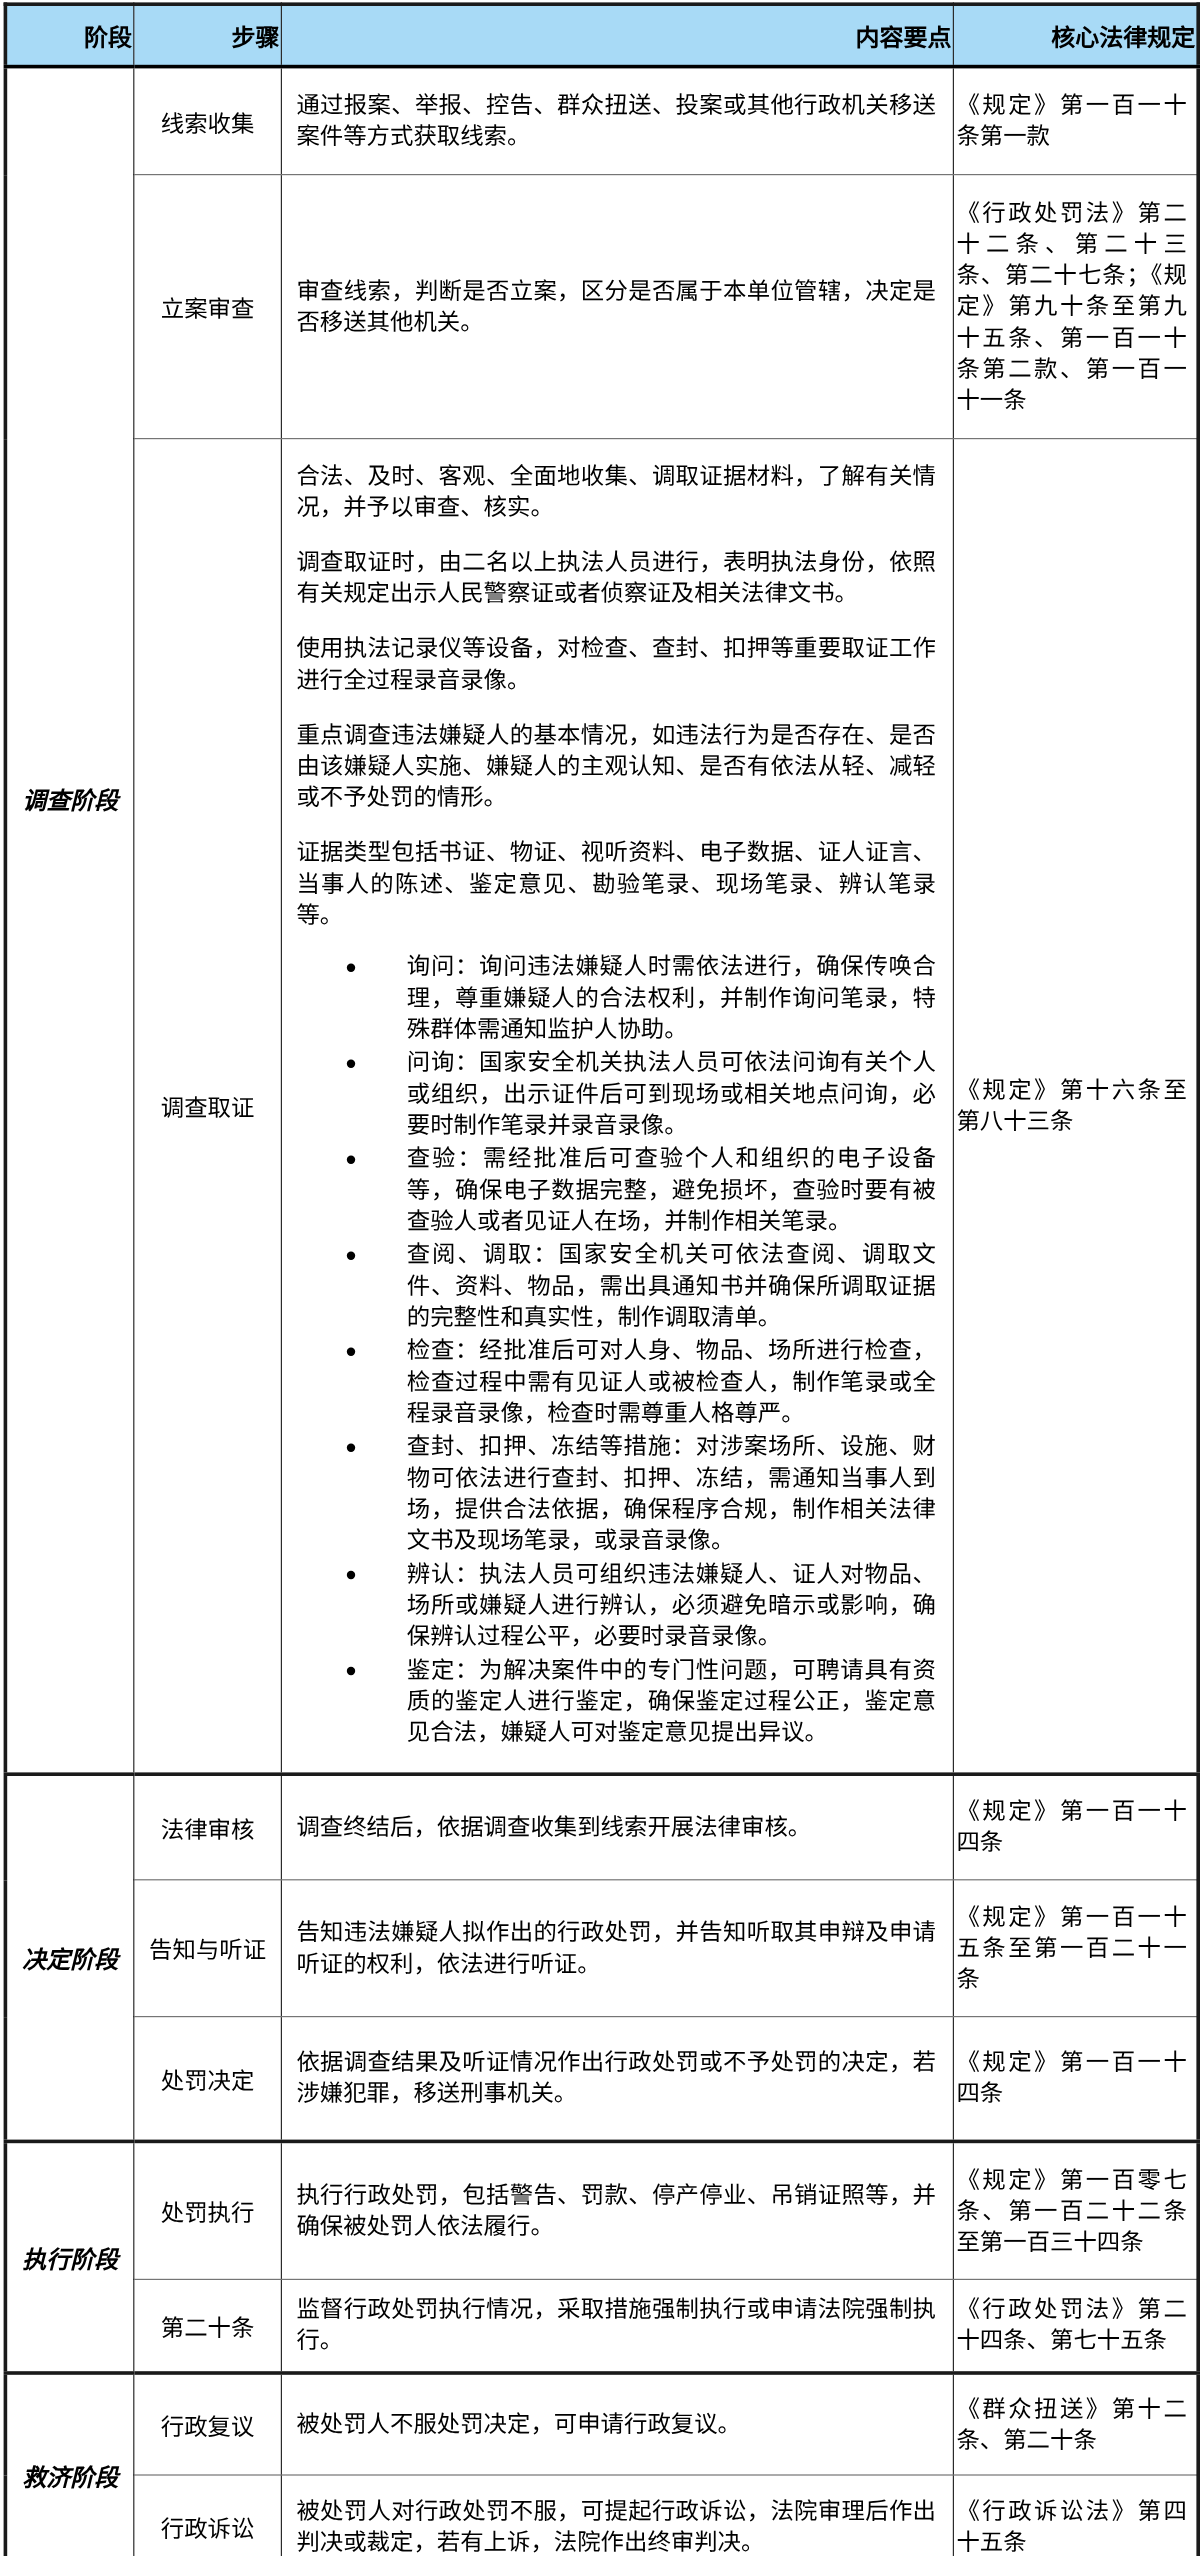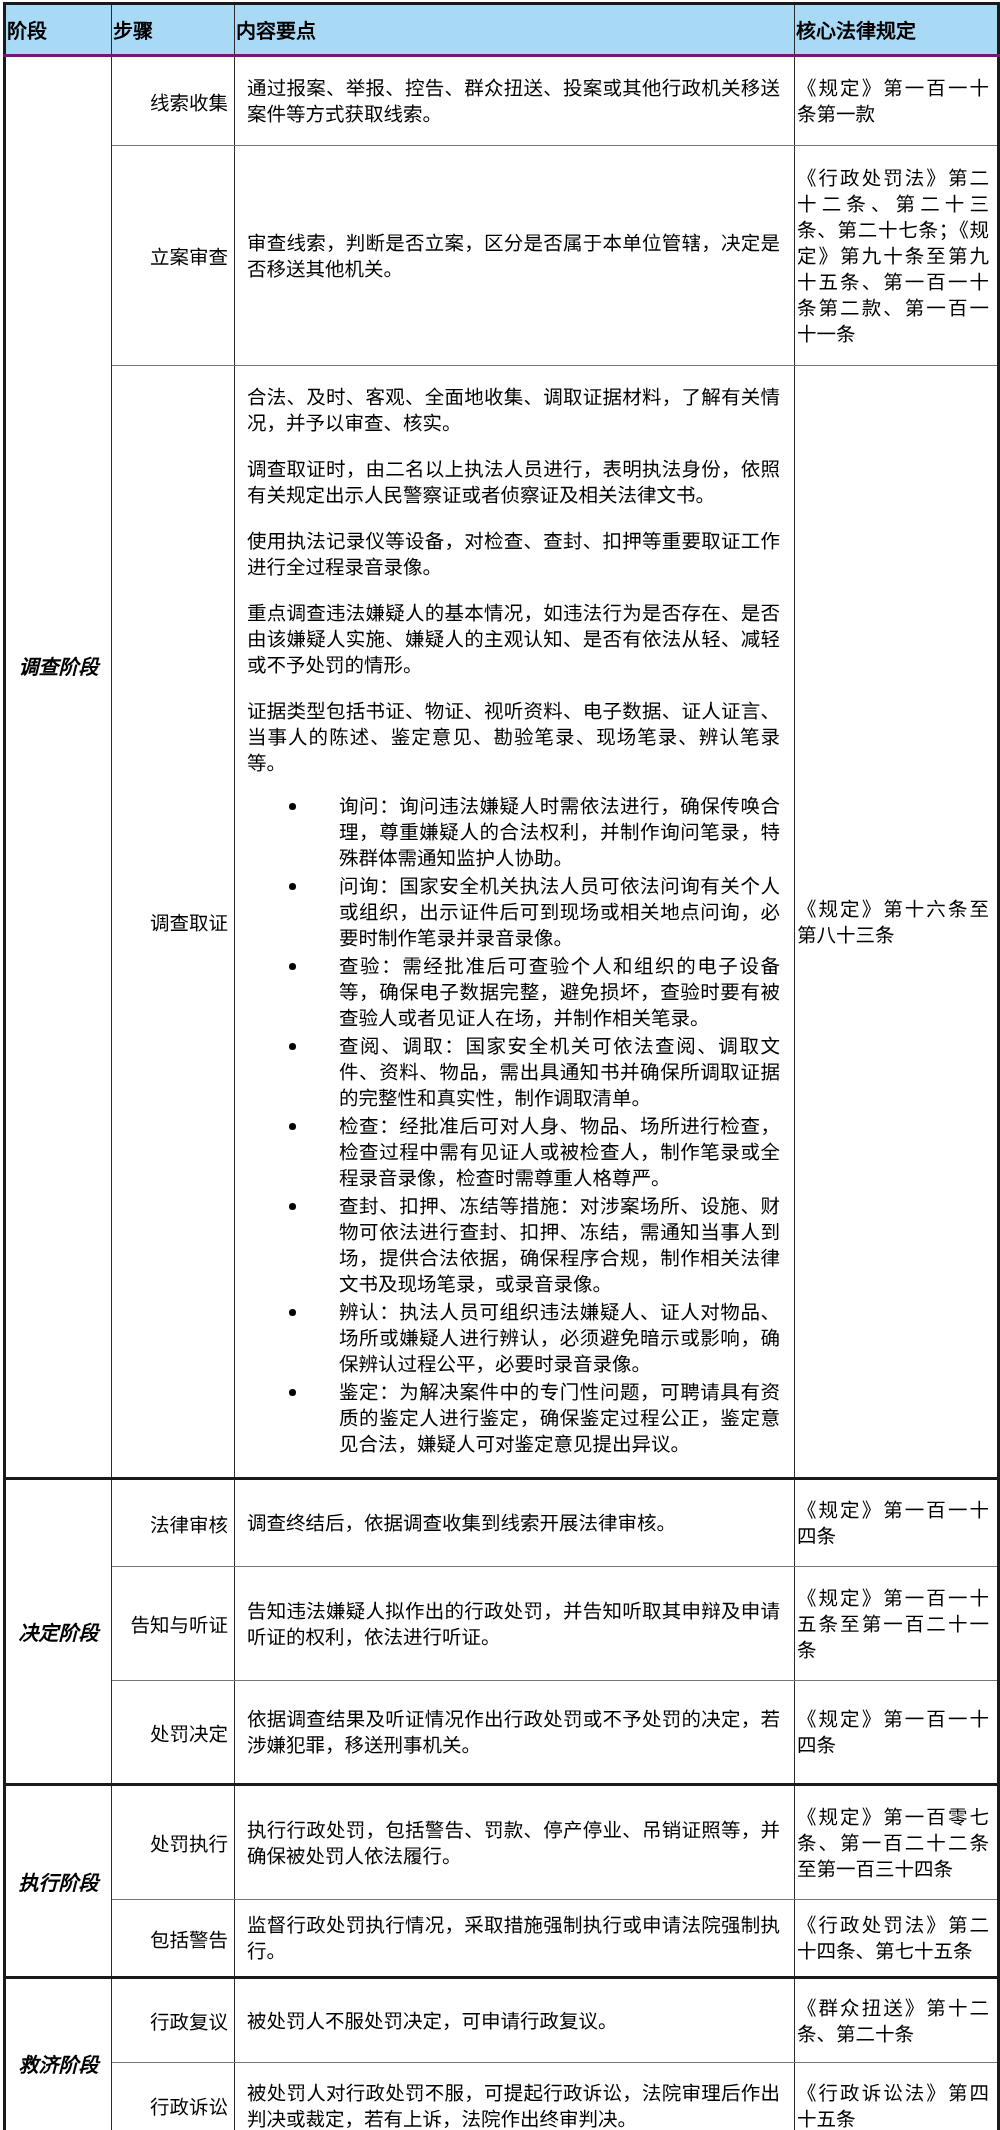--- a/index.html
+++ b/index.html
@@ -19,36 +19,36 @@
     border-right:1px solid #2b2b2b;
     border-top:1px solid #757575;
     border-bottom:1px solid #757575;
     box-sizing:border-box;
     word-break:break-all;
   }
   thead th {
     background:#a8daf6;
     height:52px;
     font-size:20px; font-weight:700;
-    text-align:left; vertical-align:middle;
-    border-bottom:3px solid #701a75;
+    text-align:right; vertical-align:middle;
+    border-bottom:3px solid #000000;
     border-top:2px solid #1a1a1a;
   }
   tr.sec > td { border-top:3px solid #1a1a1a; }
   tr.last > td { border-bottom:2px solid #1a1a1a; }
 
   td.stage {
     font-weight:700; font-size:20px;
     text-align:center; vertical-align:middle;
     background:#fff;
     font-style:italic;
   }
   td.stage.lift { padding-bottom:205px; }
   td.step {
-    text-align:right; vertical-align:middle;
+    text-align:center; vertical-align:middle;
     padding:4px 6px;
   }
   td.content {
     text-align:justify; vertical-align:middle;
     padding:10px 14px 10px 12px;
     line-height:26px;
   }
   td.legal {
     text-align:justify; vertical-align:middle;
     padding:8px 8px 8px 2px;
@@ -162,21 +162,21 @@
 
     <tr class="sec r6">
       <td class="stage" rowspan="2">执行阶段</td>
       <td class="step">处罚执行</td>
       <td class="content">
           <p>执行行政处罚，包括警告、罚款、停产停业、吊销证照等，并确保被处罚人依法履行。</p>
         </td>
       <td class="legal">《规定》第一百零七条、第一百二十二条至第一百三十四条</td>
     </tr>
     <tr class="r7">
-      <td class="step">包括警告</td>
+      <td class="step">第二十条</td>
       <td class="content">
           <p>监督行政处罚执行情况，采取措施强制执行或申请法院强制执行。</p>
         </td>
       <td class="legal">《行政处罚法》第二十四条、第七十五条</td>
     </tr>
 
     <tr class="sec r8">
       <td class="stage" rowspan="2">救济阶段</td>
       <td class="step">行政复议</td>
       <td class="content">

